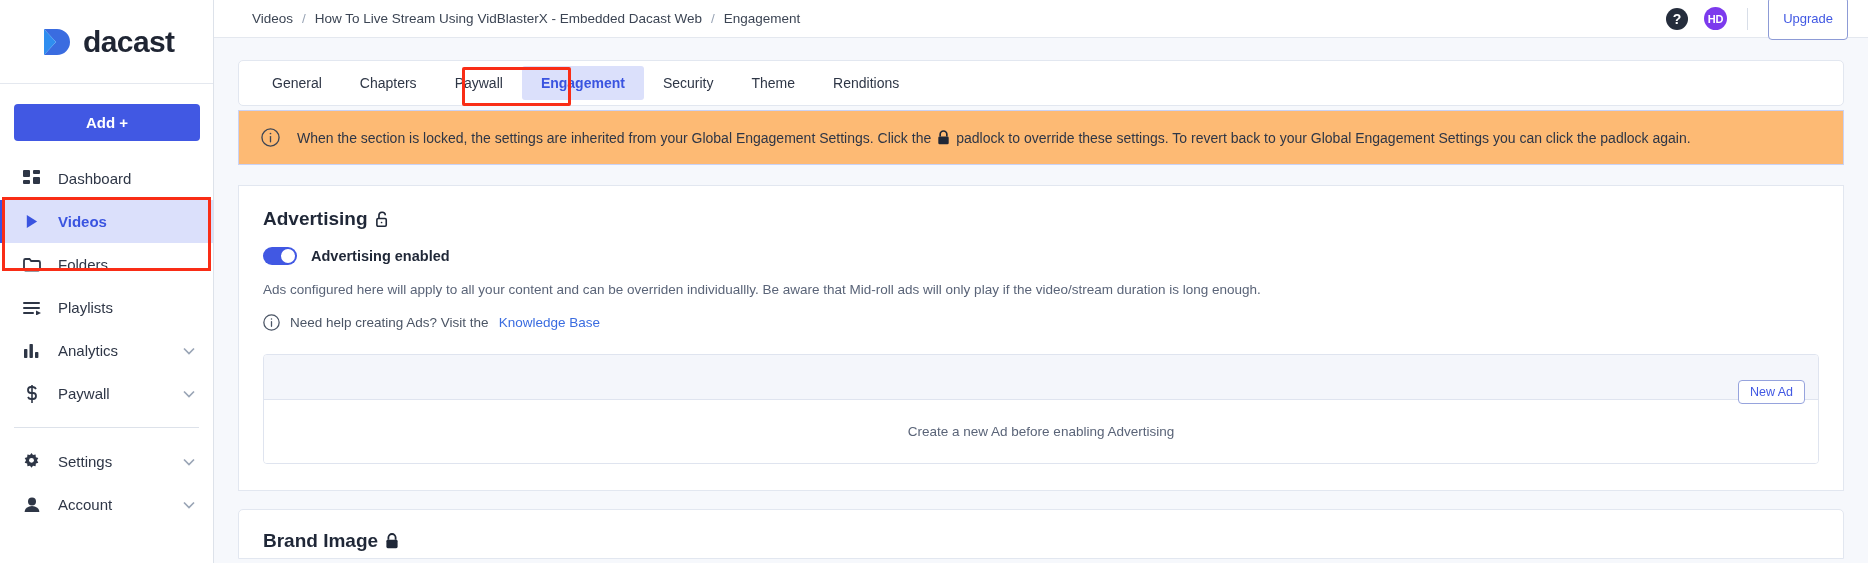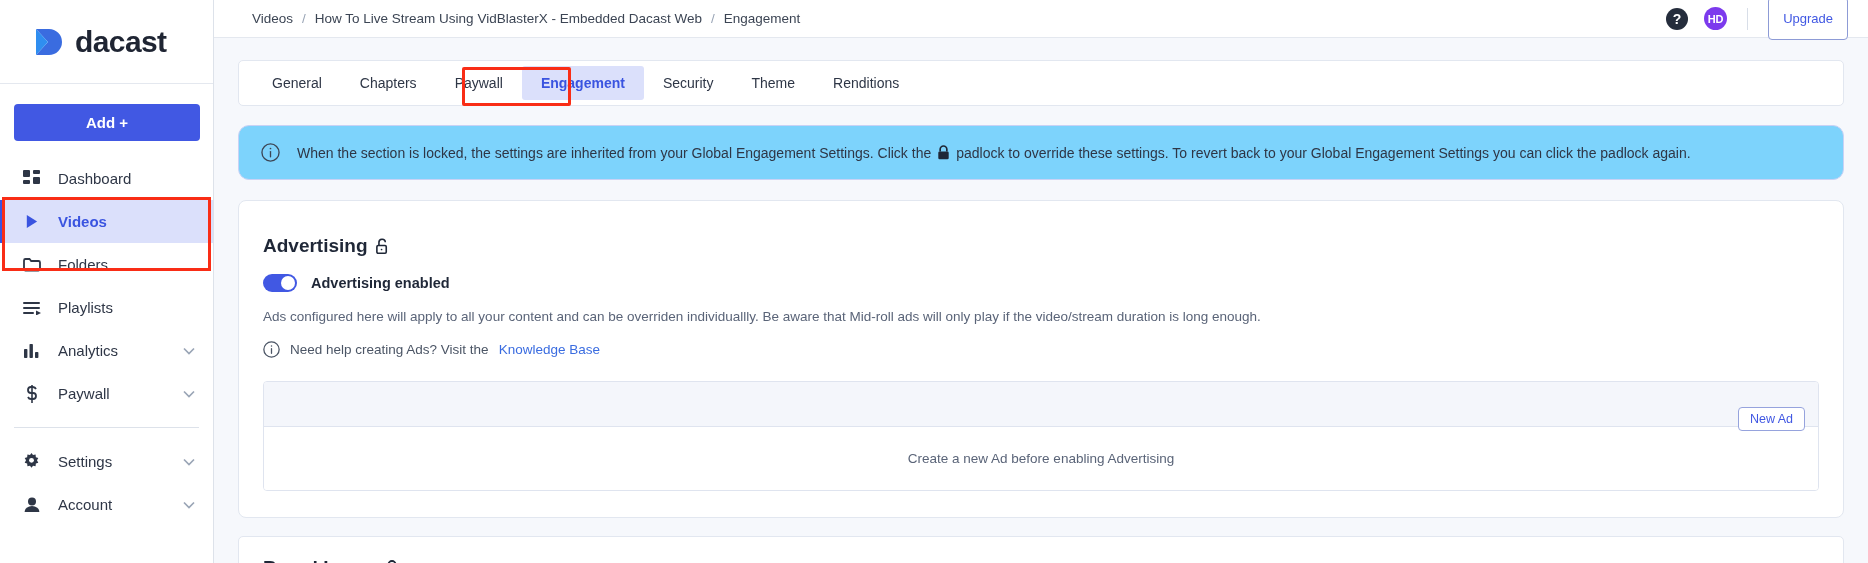--- a/index.html
+++ b/index.html
@@ -13,21 +13,21 @@
 
   
   .sidebar {
     width: 214px; height: 563px; flex: 0 0 214px;
     background: #ffffff;
     border-right: 1px solid #dde2ea;
     position: relative;
   }
   .logo-wrap {
     height: 84px; display: flex; align-items: center;
-    padding-left: 32px; gap: 9px;
+    padding-left: 40px; gap: 9px;
     border-bottom: 1px solid #e4e8ef;
   }
   .logo-mark { width: 34px; height: 34px; flex: 0 0 34px; }
   .logo-text {
     font-size: 30px; font-weight: bold; color: #1f2533;
     letter-spacing: -0.6px;
   }
   .add-btn {
     margin: 20px 5px 0 14px;
     height: 37px; width: 186px;
@@ -109,29 +109,29 @@
     background: #fff; border: 1px solid #e2e7f0; border-radius: 5px;
   }
   .tabs { display: flex; align-items: center; height: 44px; padding: 0 14px; }
   .tab {
     padding: 9px 19px; font-size: 14px; color: #2e3646;
     cursor: pointer; border-radius: 3px;
   }
   .tab.active { background: #dbe0fb; color: #3a54e0; font-weight: bold; }
 
   .banner {
-    margin-top: 19px; background: #7dd3fc; border: 1px solid #c9d2f5;
-    border-radius: 11px; height: 55px;
+    margin-top: 4px; background: #fdba74; border: 1px solid #c9d2f5;
+    border-radius: 0; height: 55px;
     display: flex; align-items: center; padding: 0 22px; gap: 17px;
   }
   .banner-text { font-size: 14px; color: #2e3646; display: flex; align-items: center; gap: 6px; }
 
   .panel {
     margin-top: 20px; background: #fff; border: 1px solid #e2e7f0;
-    border-radius: 8px; padding: 34px 24px 26px 24px;
+    border-radius: 0; padding: 22px 24px 26px 24px;
   }
   .sec-title {
     display: flex; align-items: center; gap: 7px;
     font-size: 19px; font-weight: bold; color: #1f2737;
   }
   .toggle-row { display: flex; align-items: center; gap: 14px; margin-top: 17px; }
   .switch {
     width: 34px; height: 18px; border-radius: 9px; background: #4158e3;
     position: relative; cursor: pointer; flex: 0 0 34px;
   }

